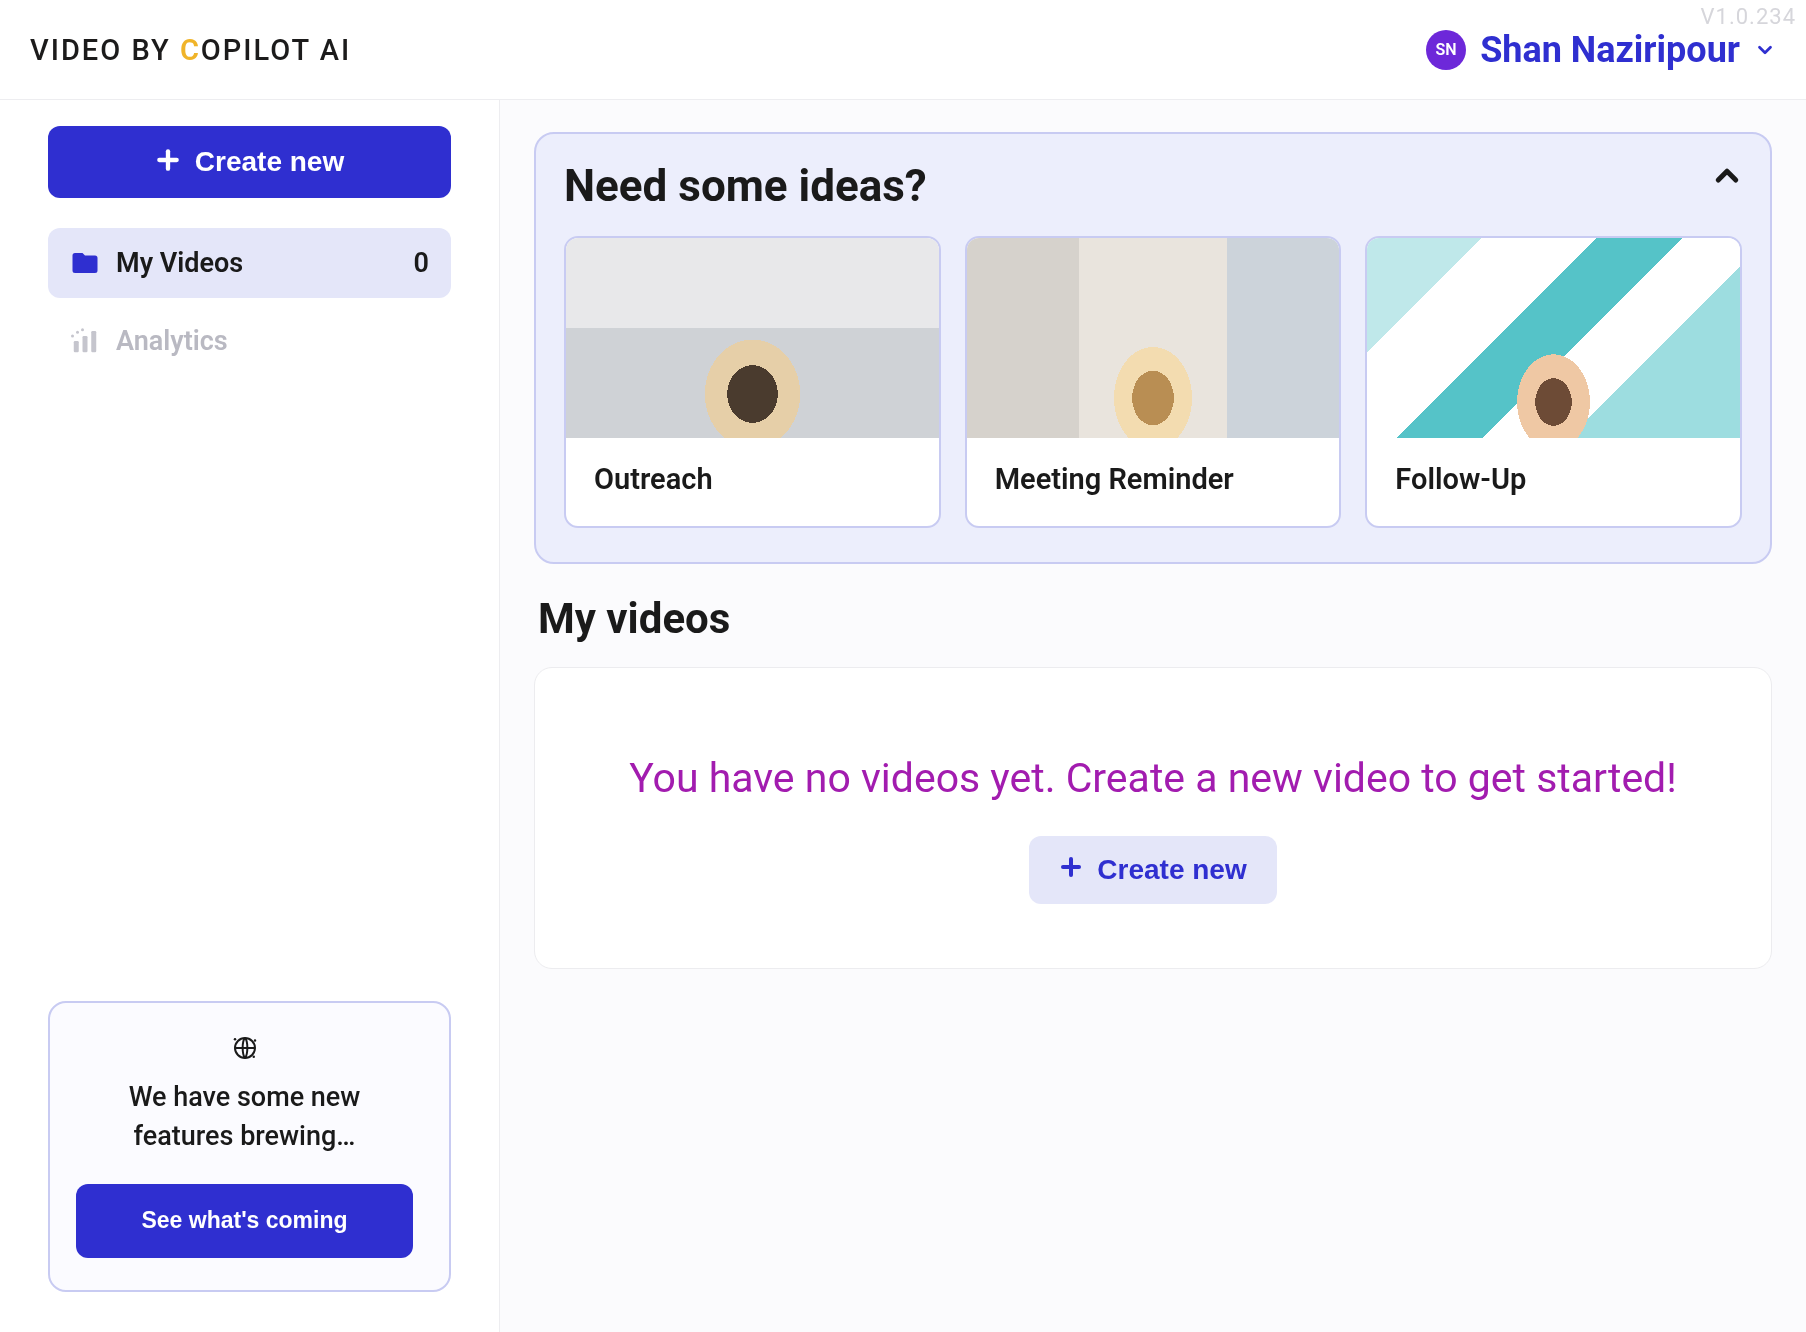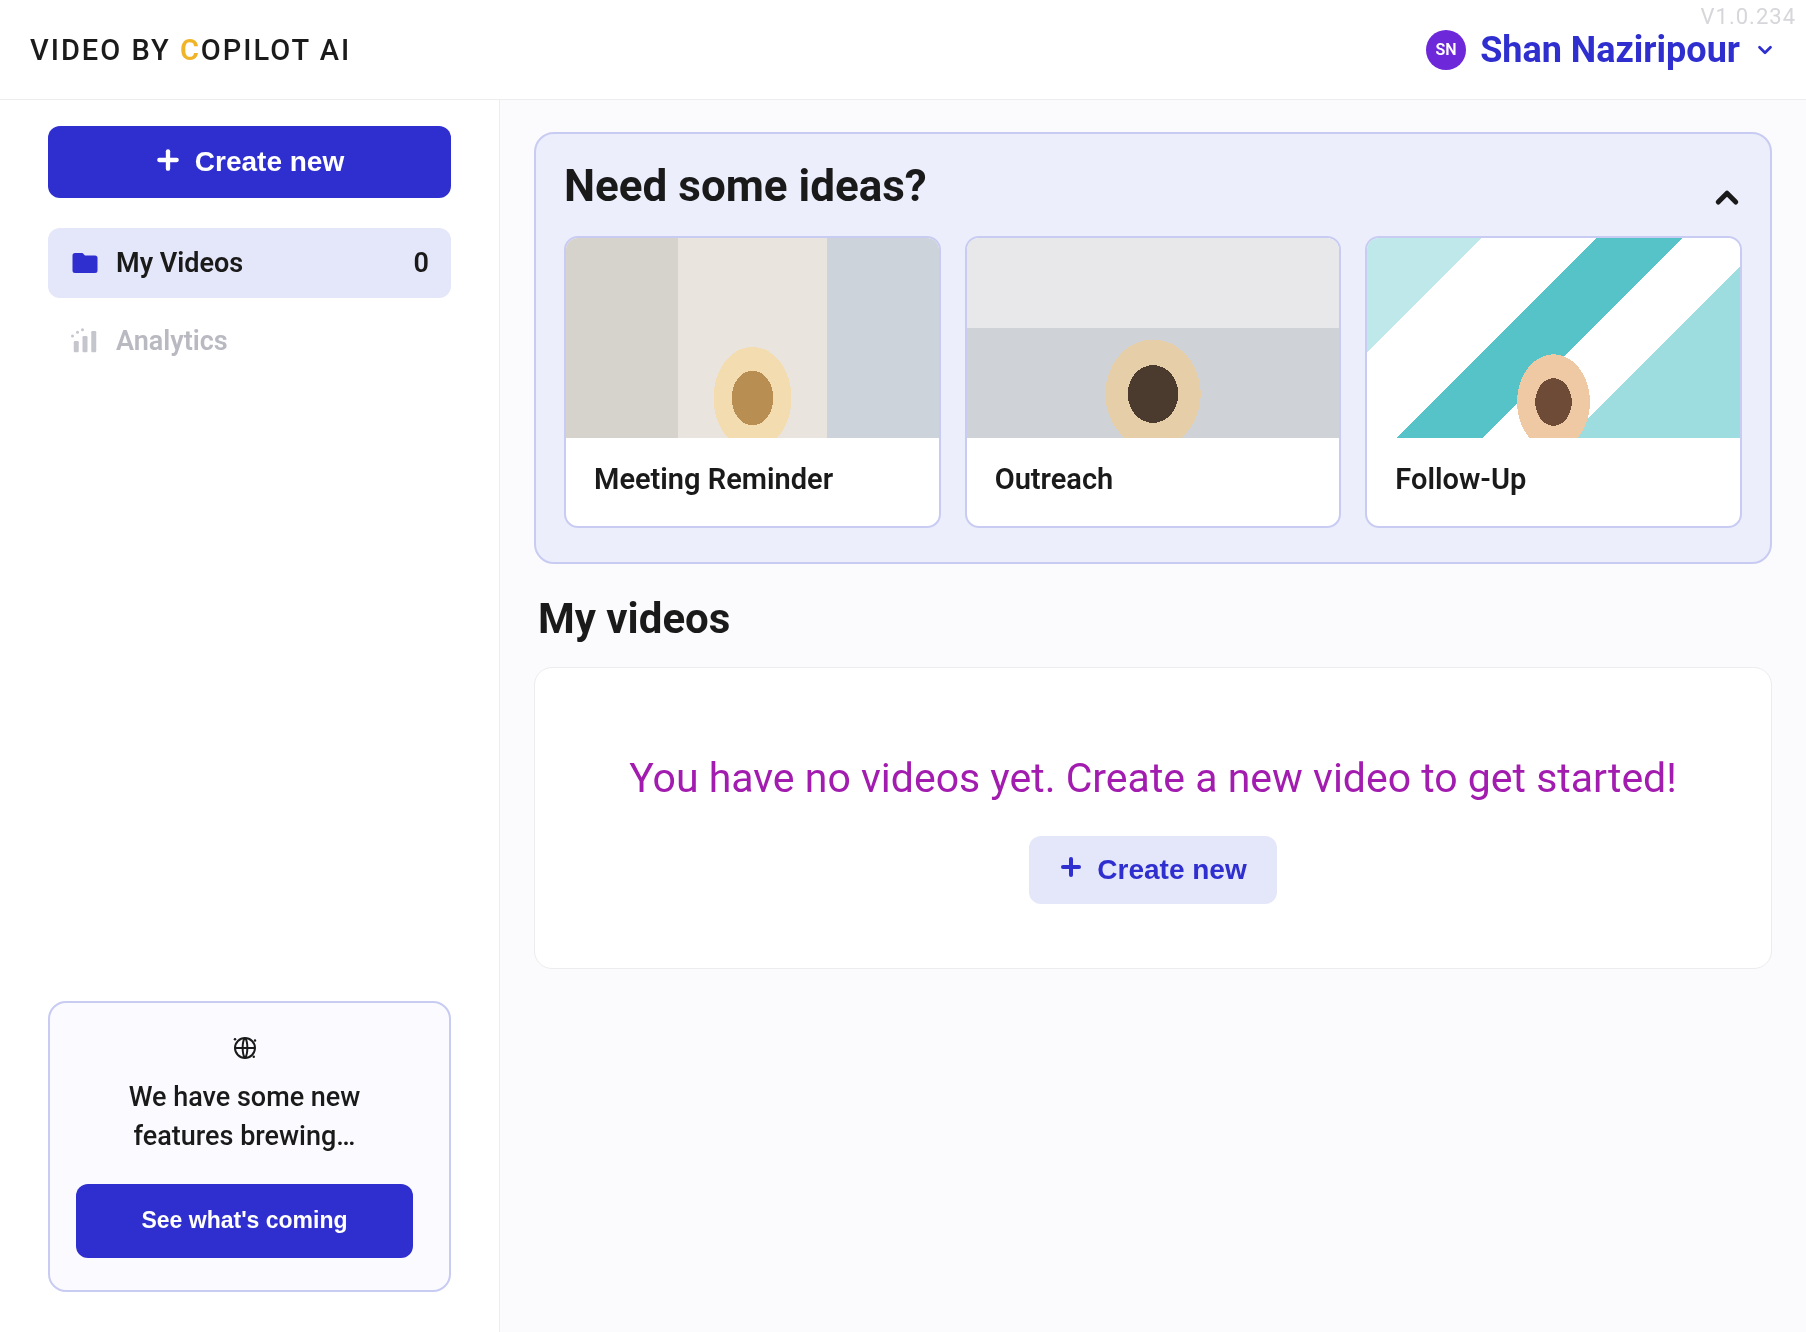--- a/index.html
+++ b/index.html
@@ -170,21 +170,21 @@
 
   
   .ideas-panel {
     background: #eceefc;
     border: 2px solid #c8cbf2;
     border-radius: 20px;
     padding: 26px 28px 34px 28px;
   }
   .ideas-header {
     display: flex;
-    align-items: flex-end;
+    align-items: flex-start;
     justify-content: space-between;
     margin-bottom: 24px;
   }
   .ideas-title {
     font-size: 44px;
     font-weight: 700;
     color: #1a1a1a;
   }
   .collapse-icon {
     width: 30px; height: 30px;
@@ -378,27 +378,27 @@
         <div class="ideas-title">Need some ideas?</div>
         <span class="collapse-icon">
           <svg viewBox="0 0 24 24" width="30" height="30" fill="none" stroke="#1a1a1a" stroke-width="4" stroke-linecap="round" stroke-linejoin="round">
               <polyline points="5 16 12 9 19 16"></polyline>
             </svg>
         </span>
       </div>
       <div class="idea-cards">
 
         <div class="idea-card">
+          <div class="idea-thumb thumb-a"></div>
+          <div class="idea-label">Outreach</div>
+        </div>
+
+        <div class="idea-card">
           <div class="idea-thumb thumb-b"></div>
           <div class="idea-label">Meeting Reminder</div>
-        </div>
-
-        <div class="idea-card">
-          <div class="idea-thumb thumb-a"></div>
-          <div class="idea-label">Outreach</div>
         </div>
 
         <div class="idea-card">
           <div class="idea-thumb thumb-c"></div>
           <div class="idea-label">Follow-Up</div>
         </div>
 
       </div>
     </div>
 

